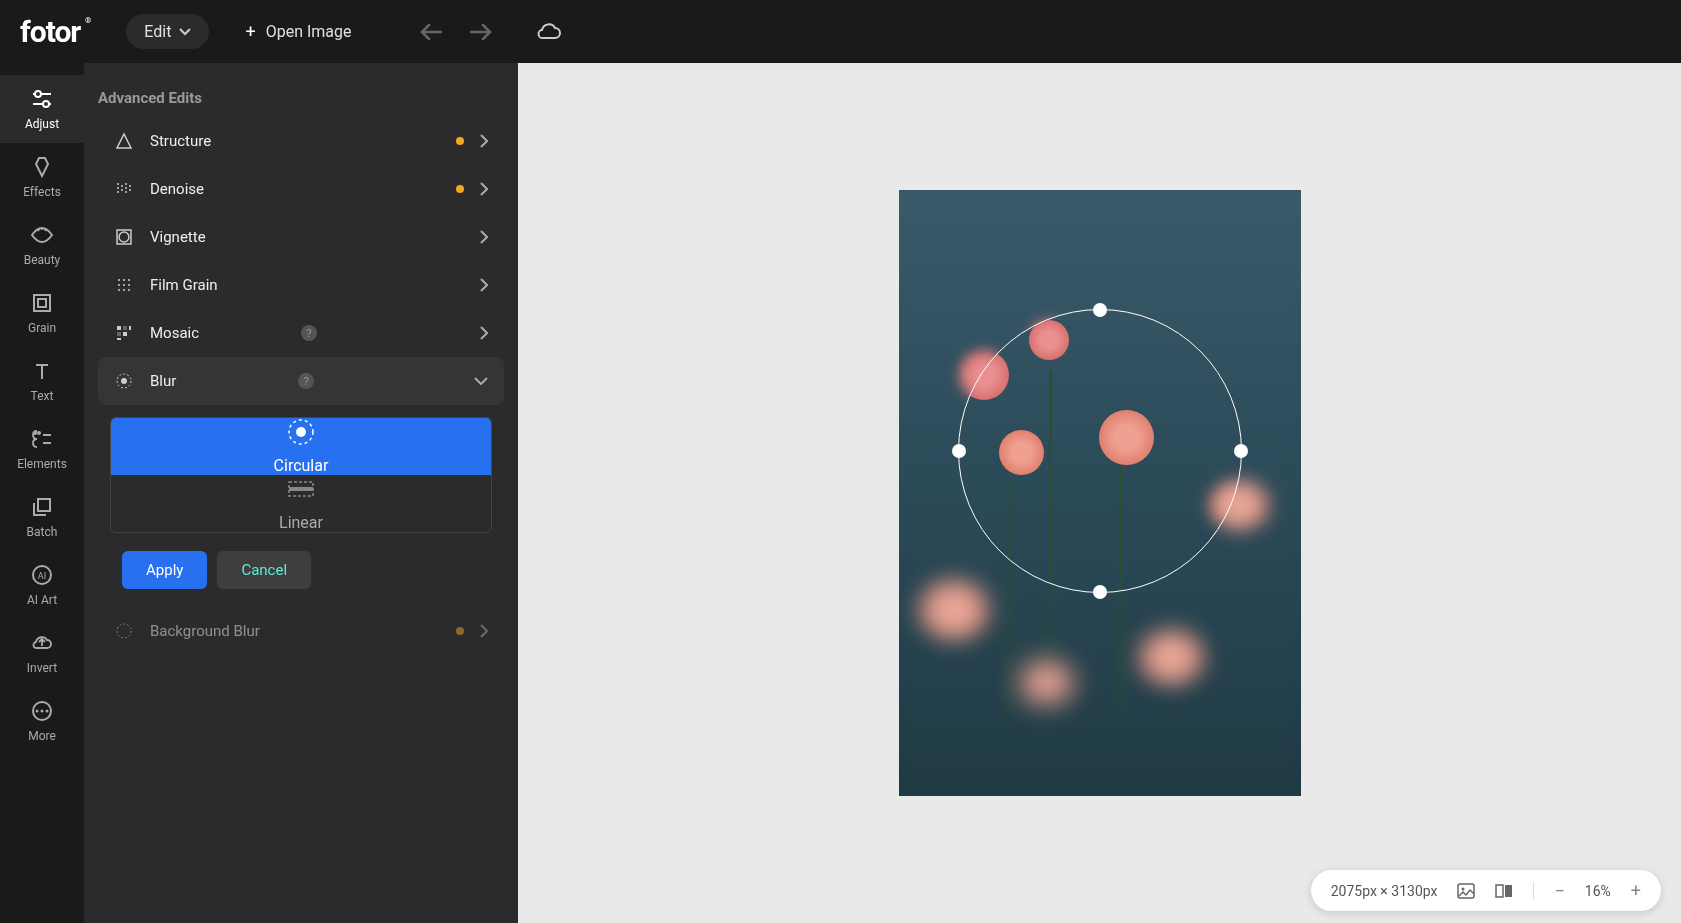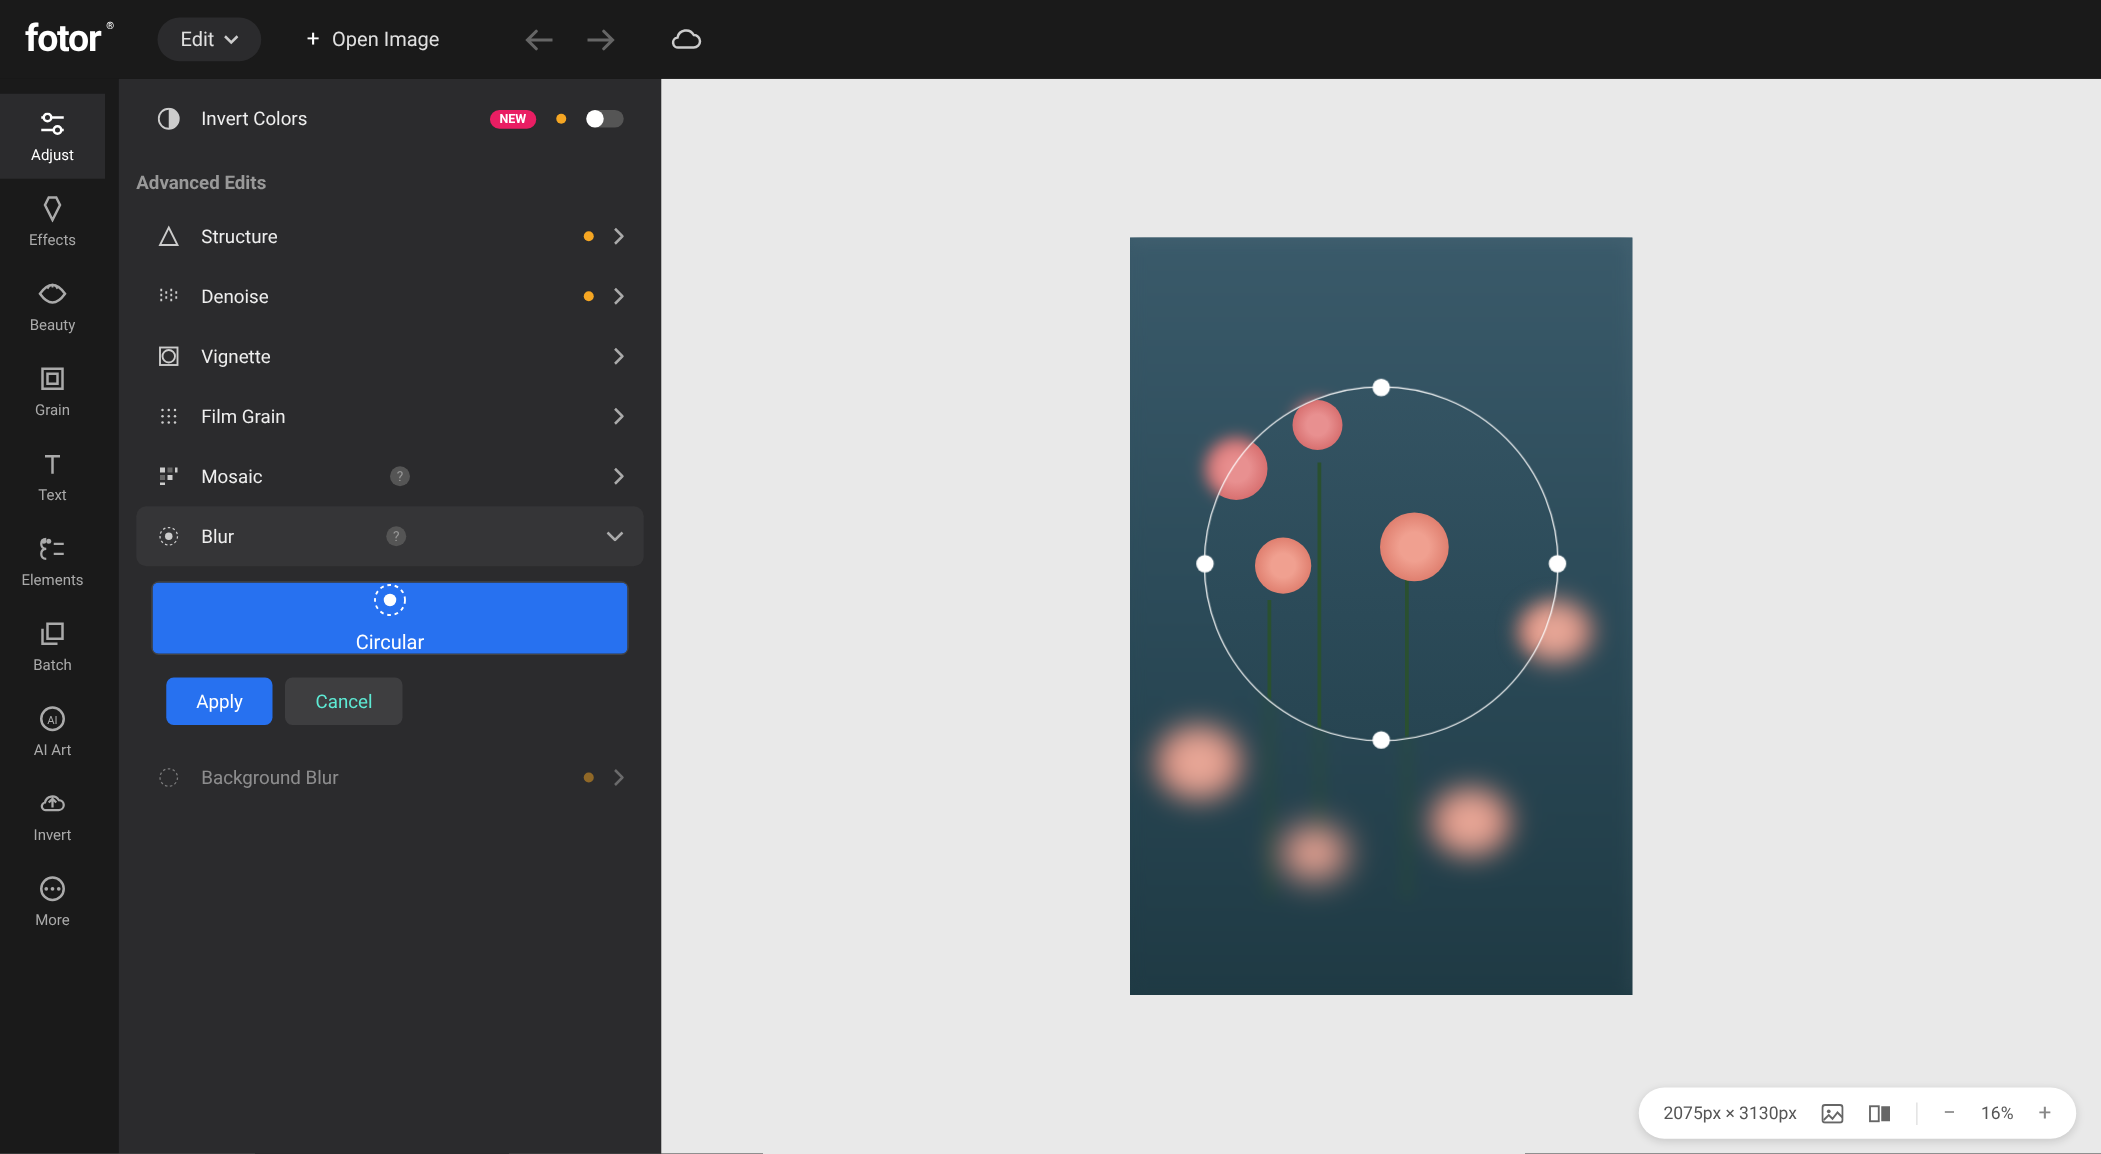--- a/index.html
+++ b/index.html
@@ -13,21 +13,21 @@
 .open-image { display: flex; align-items: center; gap: 10px; cursor: pointer; padding: 8px 12px; margin-left: 8px; }
 .plus-icon { font-size: 18px; color: #fff; }
 .nav-arrows { display: flex; gap: 28px; margin-left: 40px; }
 .nav-arrow { color: #666; cursor: pointer; }
 .cloud-icon { color: #ccc; margin-left: 28px; cursor: pointer; }
 
 
 .main { flex: 1; display: flex; overflow: hidden; }
 
 
-.rail { width: 95px; background: #1a1a1a; display: flex; flex-direction: column; align-items: flex-start; padding-top: 12px; }
+.rail { width: 84px; background: #1a1a1a; display: flex; flex-direction: column; align-items: center; padding-top: 12px; }
 .rail-item { width: 84px; height: 68px; display: flex; flex-direction: column; align-items: center; justify-content: center; gap: 6px; cursor: pointer; color: #aaa; font-size: 12px; }
 .rail-item.active { background: #2b2b2d; color: #fff; }
 .rail-icon { width: 24px; height: 24px; display: flex; align-items: center; justify-content: center; }
 
 
 .panel { width: 434px; background: #2b2b2d; display: flex; flex-direction: column; overflow-y: auto; padding: 8px 14px 0 14px; position: relative; }
 .panel-row { display: flex; align-items: center; padding: 14px 16px; gap: 16px; cursor: pointer; border-radius: 8px; }
 .panel-row.expanded { background: #353537; }
 .row-icon { width: 20px; height: 20px; display: flex; align-items: center; justify-content: center; color: #ccc; }
 .row-label { flex: 1; color: #eee; font-size: 15px; }
@@ -216,32 +216,20 @@
             <circle cx="6" cy="11" r="1.5" fill="#aaa"></circle>
             <circle cx="11" cy="11" r="1.5" fill="#aaa"></circle>
             <circle cx="16" cy="11" r="1.5" fill="#aaa"></circle>
           </svg>
         </span>
       <span>More</span>
     </div>
   </div>
 
   <div class="panel">
-    <div class="panel-row">
-      <span class="row-icon">
-          <svg width="18" height="18" viewBox="0 0 18 18">
-            <circle cx="9" cy="9" r="8" stroke="#ccc" stroke-width="1.5" fill="none"></circle>
-            <path d="M9 1a8 8 0 010 16z" fill="#ccc"></path>
-          </svg>
-        </span>
-      <span class="row-label">Invert Colors</span>
-      <span class="new-badge">NEW</span>
-      <span class="dot"></span>
-      <span class="toggle"></span>
-    </div>
 
     <div class="section-title">Advanced Edits</div>
 
     <div class="panel-row">
       <span class="row-icon">
           <svg width="18" height="18" viewBox="0 0 18 18">
             <path d="M9 2l7 14H2z" stroke="#ccc" stroke-width="1.5" fill="none"></path>
           </svg>
         </span>
       <span class="row-label">Structure</span>
@@ -346,20 +334,29 @@
     <div class="blur-options">
       <div class="blur-tabs">
         <div class="blur-tab active">
           <span class="blur-tab-icon">
               <svg width="28" height="28" viewBox="0 0 28 28">
                 <circle cx="14" cy="14" r="12" stroke="#fff" stroke-width="1.5" fill="none" stroke-dasharray="3 3"></circle>
                 <circle cx="14" cy="14" r="5" fill="#fff"></circle>
               </svg>
             </span>
           <span>Circular</span>
+        </div>
+        <div class="blur-tab">
+          <span class="blur-tab-icon">
+              <svg width="28" height="18" viewBox="0 0 28 18">
+                <rect x="2" y="2" width="24" height="14" stroke="#888" stroke-width="1.5" fill="none" stroke-dasharray="3 2"></rect>
+                <rect x="2" y="7" width="24" height="4" fill="#888"></rect>
+              </svg>
+            </span>
+          <span>Linear</span>
         </div>
       </div>
 
 
       <div class="action-row">
         <button class="btn btn-primary">Apply</button>
         <button class="btn btn-secondary">Cancel</button>
       </div>
     </div>
 

